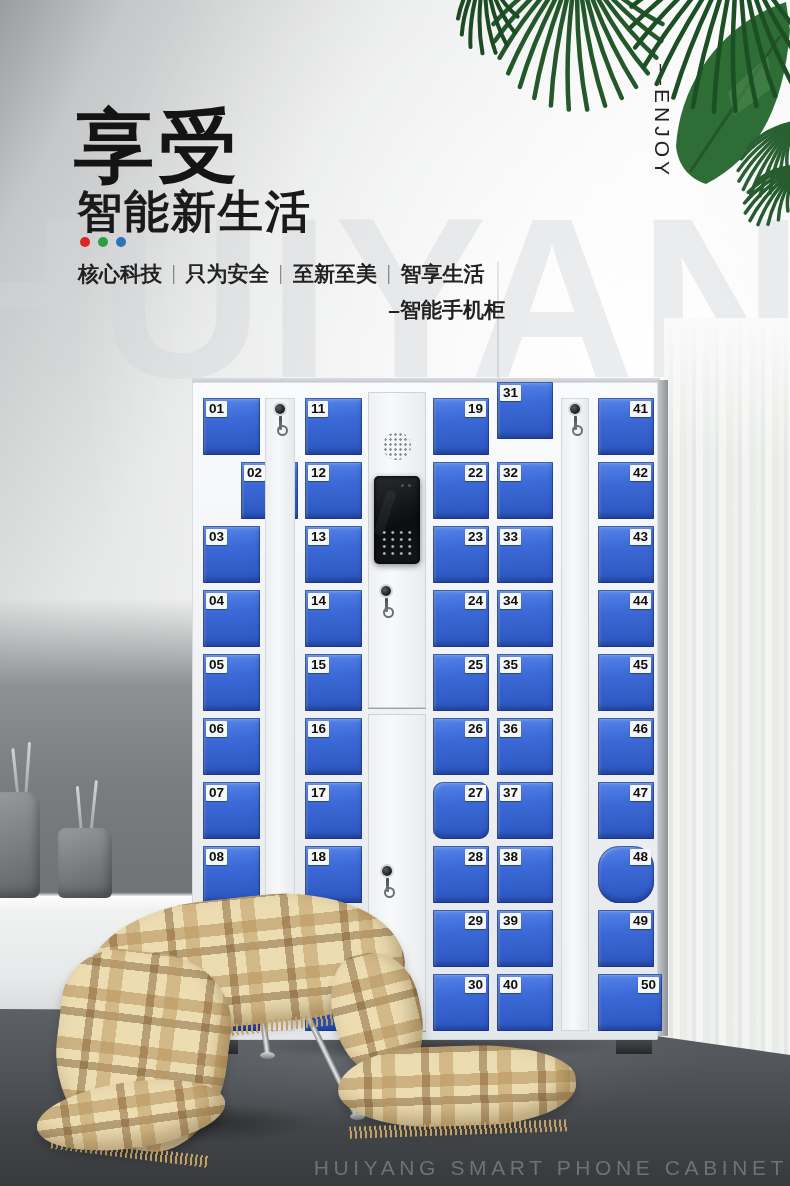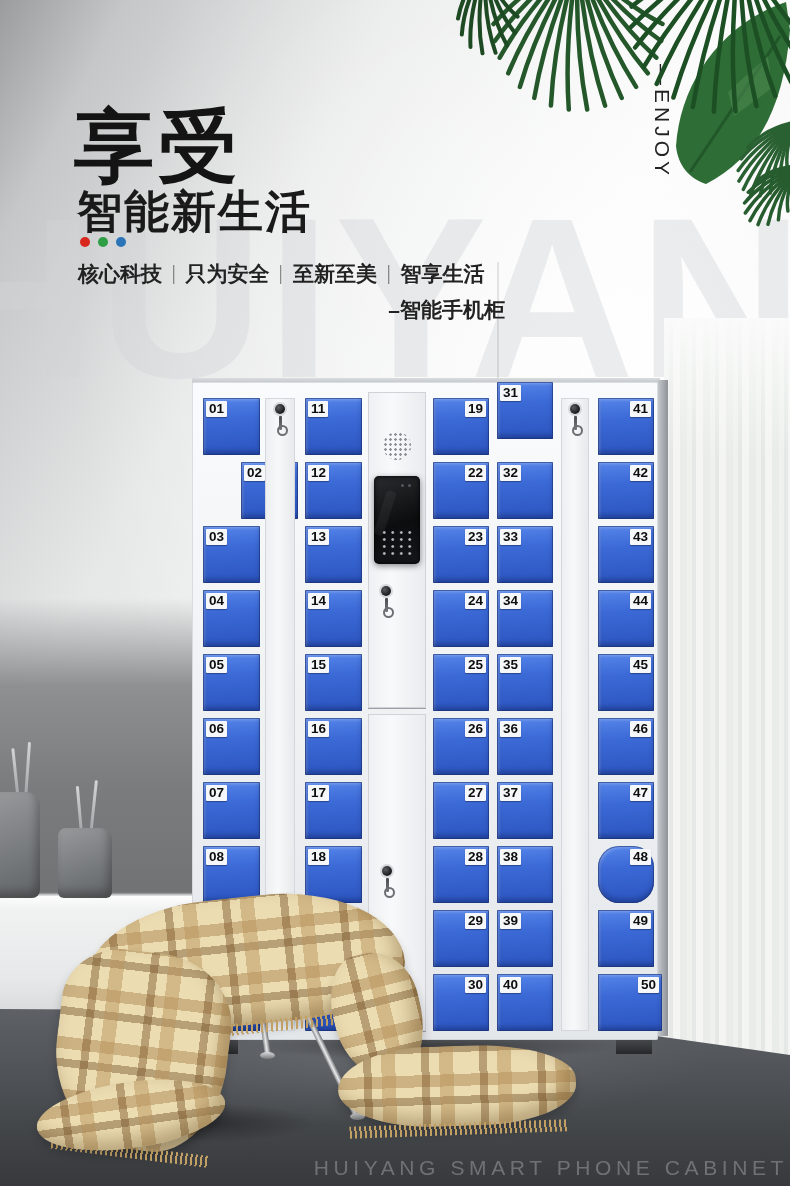--- a/index.html
+++ b/index.html
@@ -256,21 +256,21 @@
         </div>
         <div class="door label-right" style="top: 212px;">
           <span class="door-num">24</span>
         </div>
         <div class="door label-right" style="top: 276px;">
           <span class="door-num">25</span>
         </div>
         <div class="door label-right" style="top: 340px;">
           <span class="door-num">26</span>
         </div>
-        <div class="door label-right" style="top: 404px;">
+        <div class="door label-right" style="top: 404px; border-radius: 10px;">
           <span class="door-num">27</span>
         </div>
         <div class="door label-right" style="top: 468px;">
           <span class="door-num">28</span>
         </div>
         <div class="door label-right" style="top: 532px;">
           <span class="door-num">29</span>
         </div>
         <div class="door label-right" style="top: 596px;">
           <span class="door-num">30</span>

